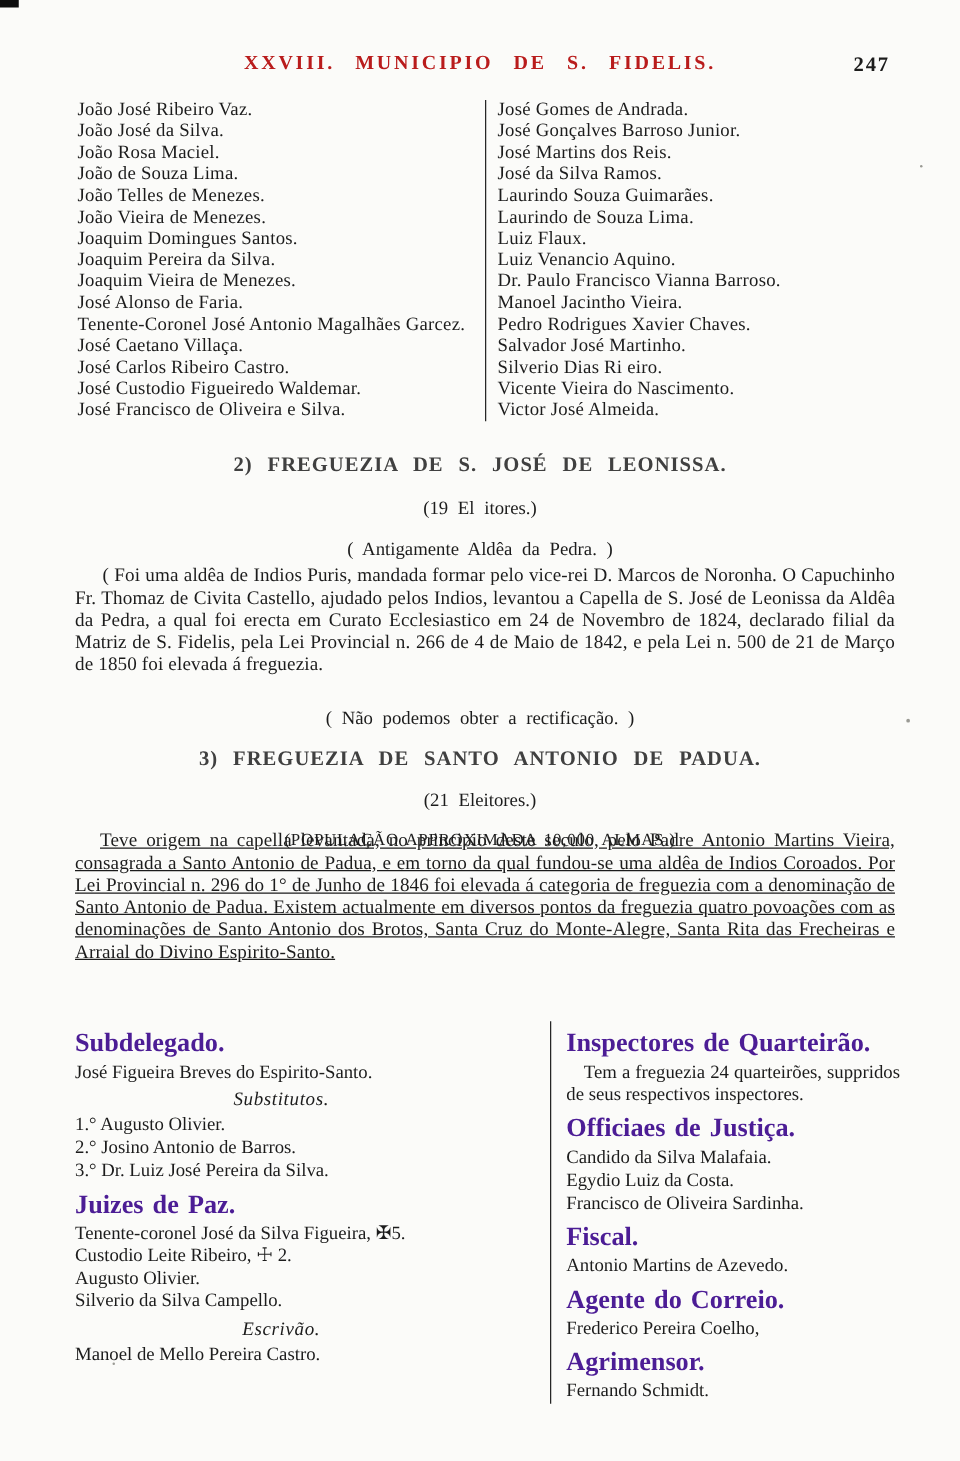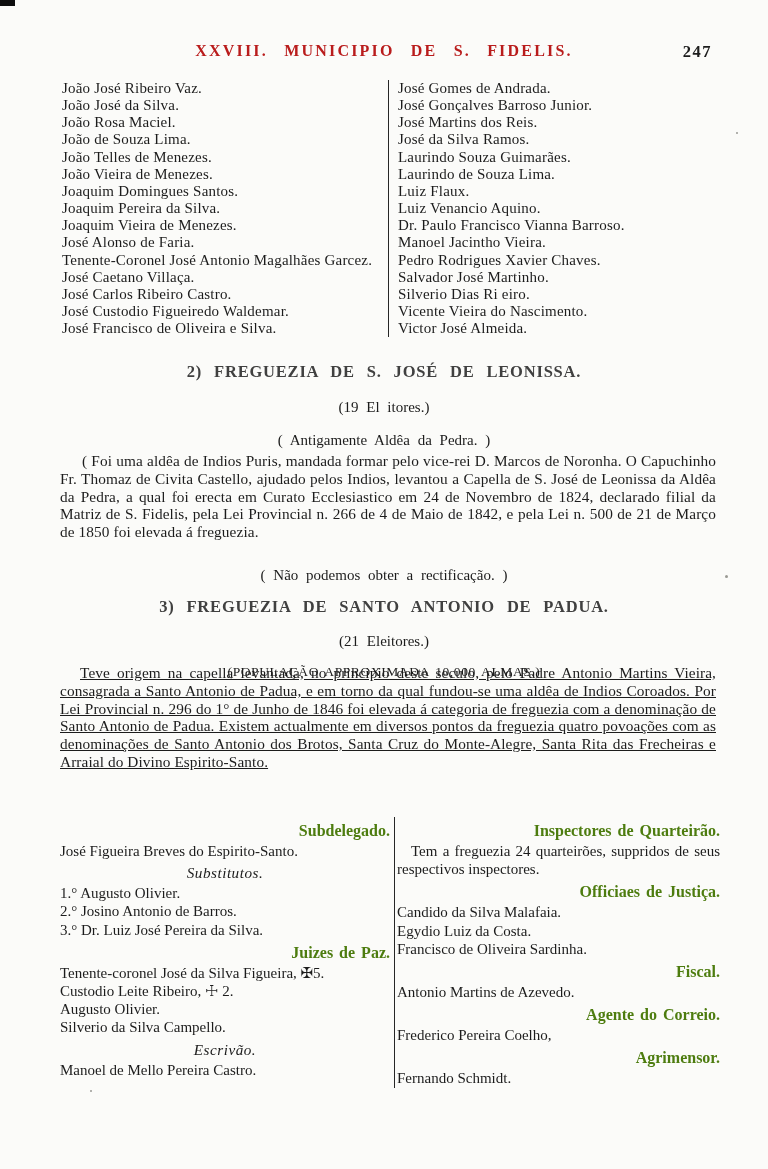--- a/index.html
+++ b/index.html
@@ -50,24 +50,24 @@
   .body-para {
     position: absolute; left: 60px; width: 656px;
     font-size: 15.3px; line-height: 17.8px;
     text-align: justify; letter-spacing: 0.1px;
   }
   #para1 { top: 452px; text-indent: 22px; }
   #para2 { top: 664px; text-indent: 20px; text-decoration: underline; }
   
   #officials { position: absolute; top: 817px; left: 60px; width: 660px; display: flex; }
   .ocol-left  { width: 330px; padding-right: 4px; }
-  .ocol-right { flex: 1; border-left: 1.5px solid #262626; padding-left: 2px; }
+  .ocol-right { flex: 1; border-left: 1.5px solid #262626; padding-left: 12px; margin-left: 46px; }
   .h-bold {
-    font-size: 16px; font-weight: bold; text-align: right;
-    margin: 5px 0 2px; word-spacing: 2px; color: #4d7c0f;
+    font-size: 21px; font-weight: bold; text-align: left;
+    margin: 5px 0 2px; word-spacing: 2px; color: #4c1d95;
   }
   .h-italic {
     font-size: 15.2px; font-style: italic; text-align: center;
     margin: 4px 0 2px; letter-spacing: 0.5px;
   }
   .entry { font-size: 15px; line-height: 18.2px; }
   .onote {
     font-size: 15px; line-height: 18.2px;
     text-indent: 14px; text-align: justify; margin-bottom: 2px;
   }

